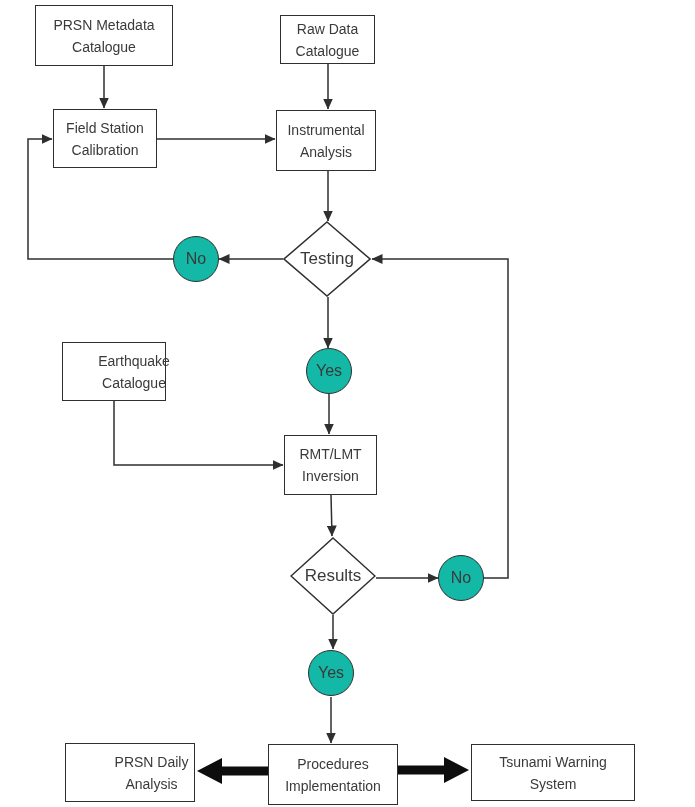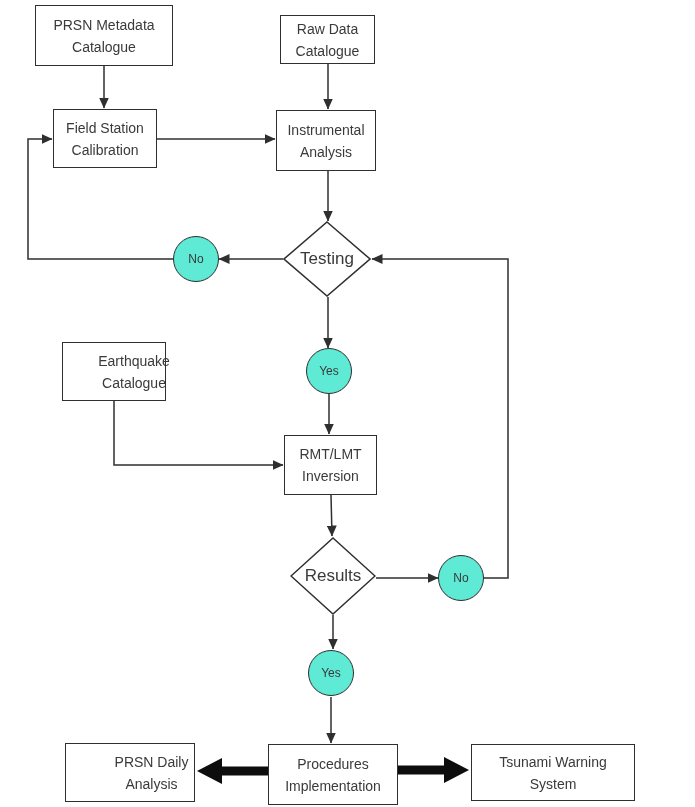--- a/index.html
+++ b/index.html
@@ -50,26 +50,26 @@
     color: #3a3a3a;
     font-size: 17px;
   }
 
   .terminal-circle {
     position: absolute;
     width: 46px;
     height: 46px;
     border: 1.5px solid #2f2f2f;
     border-radius: 50%;
-    background: #5eead4;
+    background: #14b8a6;
     display: flex;
     align-items: center;
     justify-content: center;
     color: #3a3a3a;
-    font-size: 12px;
+    font-size: 16px;
     z-index: 2;
   }
 
   
   #node-prsn-metadata   { left: 35px;  top: 5px;   width: 138px; height: 61px; }
   #node-raw-data        { left: 280px; top: 15px;  width: 95px;  height: 49px; text-align: right; }
   #node-field-station   { left: 53px;  top: 109px; width: 104px; height: 59px; align-items: center; }
   #node-instrumental    { left: 276px; top: 110px; width: 100px; height: 61px; }
   #node-earthquake      { left: 62px;  top: 342px; width: 104px; height: 59px; padding-left: 40px; }
   #node-rmt-lmt         { left: 284px; top: 435px; width: 93px;  height: 60px; }

